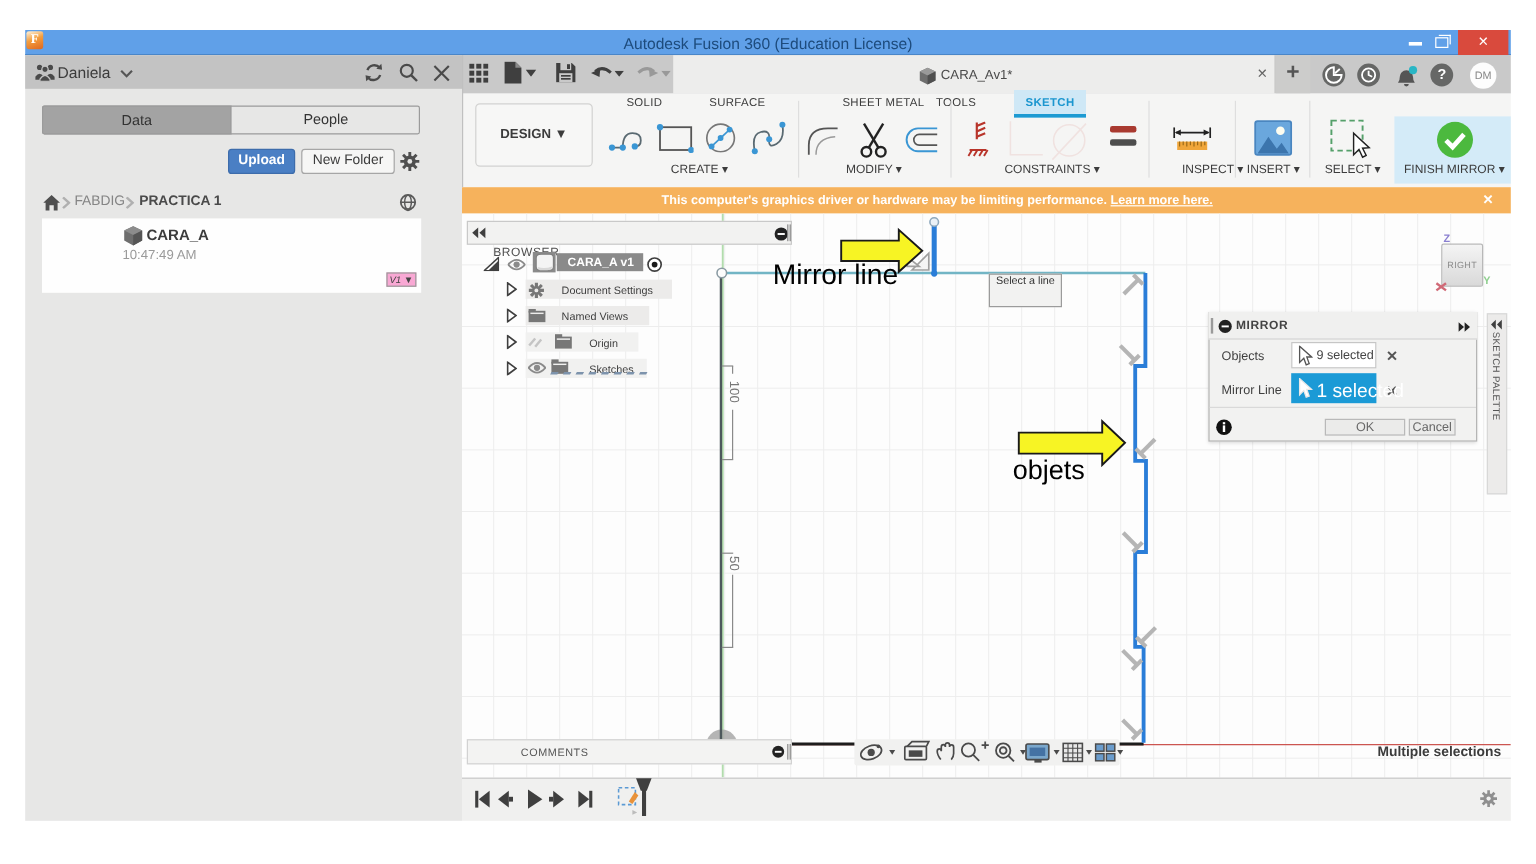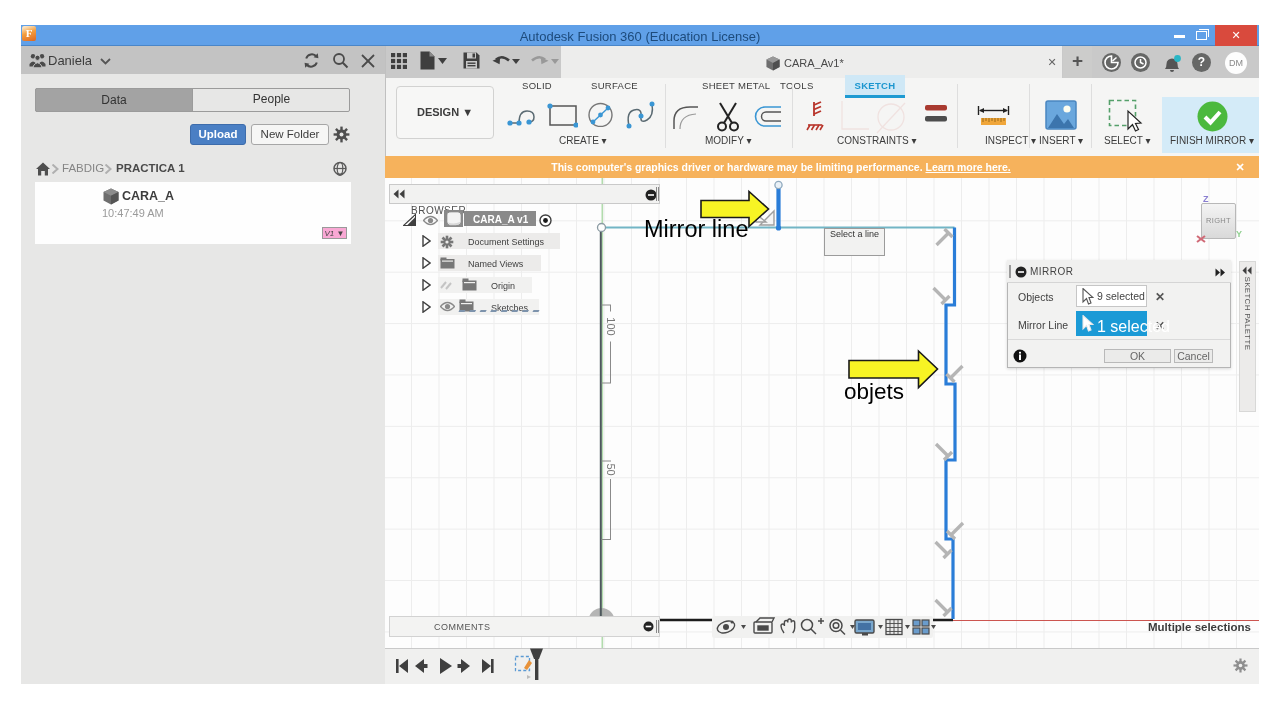--- a/index.html
+++ b/index.html
@@ -87,21 +87,21 @@
 
   
   #viewcube { left:1201px; top:203px; width:35px; height:36px; background:linear-gradient(#f4f4f4,#d9d9d9); border:1px solid #b8b8b8; border-radius:2px; }
   #viewcubetext { left:1201px; top:216px; width:35px; text-align:center; font-size:7.5px; color:#8a8a8a; letter-spacing:0.3px; }
   #palette { left:1239px; top:261px; width:17px; height:151px; background:#ecebea; border:1px solid #d8d8d7; }
   #palettetext { left:1212px; top:307px; width:70px; text-align:center; font-size:8px; color:#555; letter-spacing:0.3px; transform:rotate(90deg); transform-origin:center; white-space:nowrap; }
 
   
   #mdialog { left:1007px; top:260px; width:224px; height:108px; background:#f2f2f1; border:1px solid #b5b5b5; box-shadow:0 1px 3px rgba(0,0,0,0.15); }
   #mhdr { left:1007px; top:260px; width:224px; height:23px; background:#f0f0ef; border-bottom:1px solid #d5d5d5; }
-  #mtitle { left:1030px; top:266px; font-size:10px; color:#444; letter-spacing:0.5px; }
+  #mtitle { left:1030px; top:266px; font-size:10px; color:#444; letter-spacing:0.5px;font-weight:bold; }
   .mlabel { font-size:10.5px; color:#3f3f3f; }
   #mfield1 { left:1076px; top:285px; width:71px; height:22px; background:#fff; border:1px solid #c6c6c6; }
   #mfield2 { left:1076px; top:311px; width:71px; height:25px; background:#1b9ad6; }
   .mx { font-size:12px; color:#555; font-weight:bold; }
   #okbtn { left:1104px; top:349px; width:67px; height:14px; background:#ebebea; border:1px solid #b9b9b9; font-size:10.5px; color:#666; text-align:center; line-height:12px; }
   #cancelbtn { left:1174px; top:349px; width:39px; height:14px; background:#ebebea; border:1px solid #b9b9b9; font-size:10.5px; color:#666; text-align:center; line-height:12px; }
 </style>
 </head>
 <body>
 

